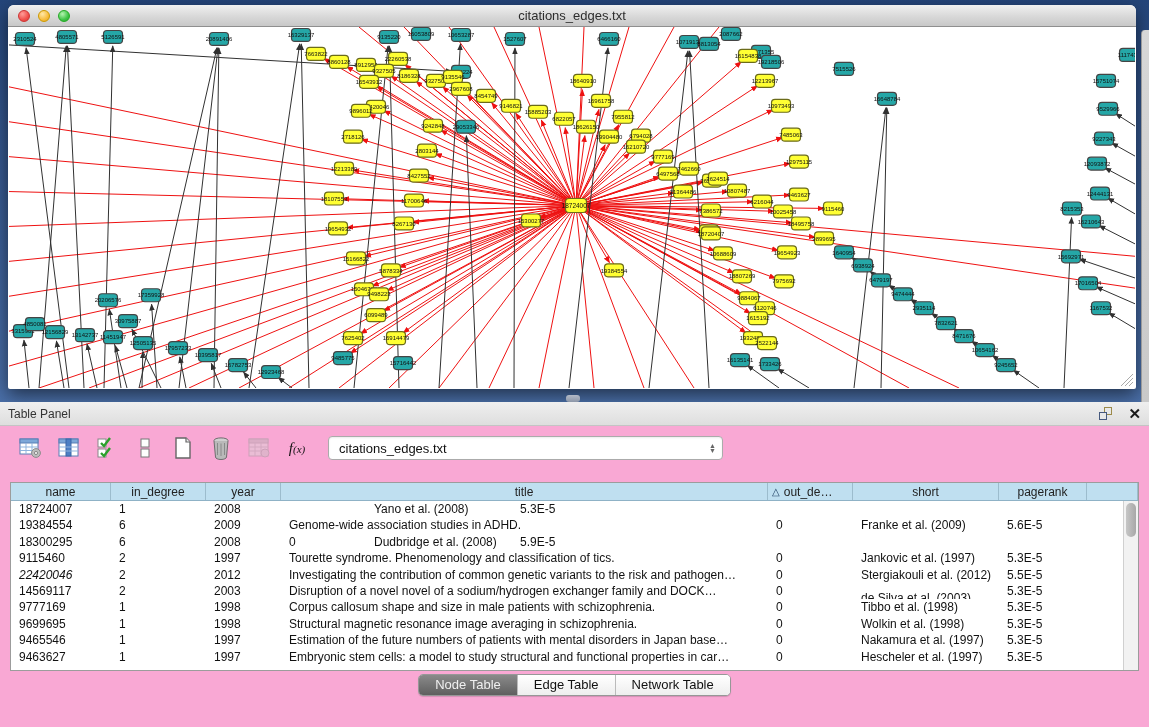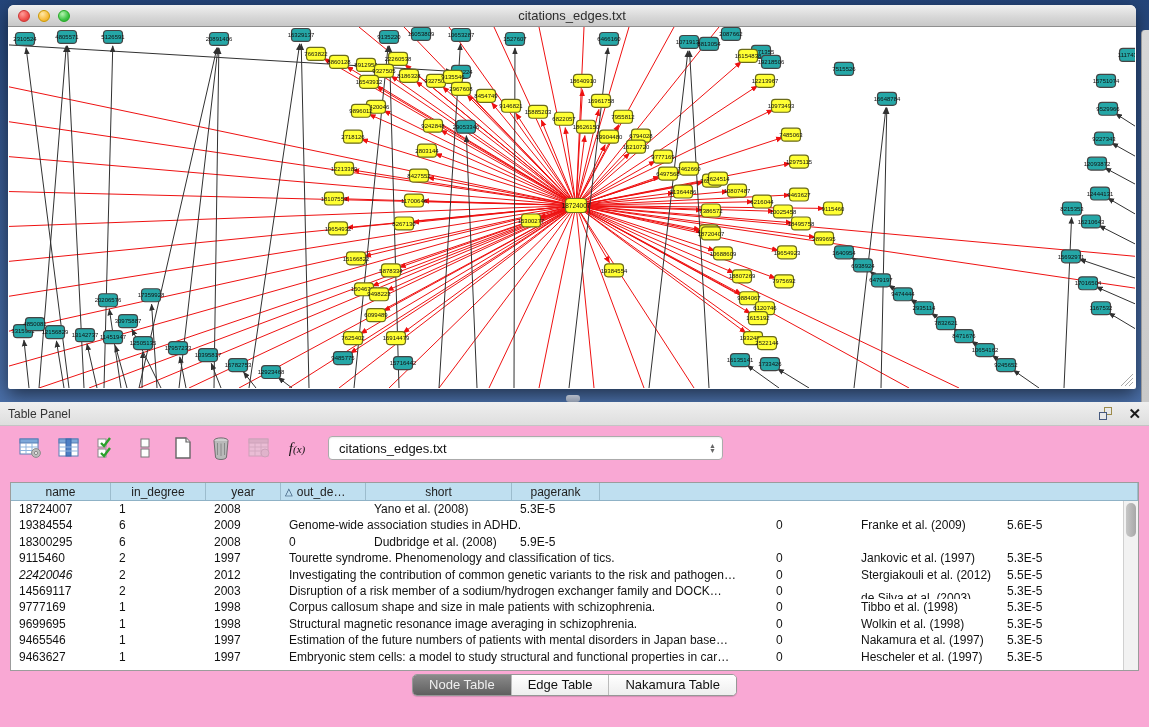--- a/index.html
+++ b/index.html
@@ -613,20 +613,23 @@
     <div class="thead" id="thead">
         <div class="th" style="width: 100px;">
           <span>name</span>
         </div>
         <div class="th" style="width: 95px;">
           <span>in_degree</span>
         </div>
         <div class="th" style="width: 75px;">
           <span>year</span>
         </div>
+        <div class="th" style="width: 487px;">
+          <span>title</span>
+        </div>
         <div class="th sorted" style="width: 85px;">
           <span class="sort-tri">△</span>
           <span>out_de…</span>
         </div>
         <div class="th" style="width: 146px;">
           <span>short</span>
         </div>
         <div class="th" style="width: 88px;">
           <span>pagerank</span>
         </div>
@@ -673,21 +676,21 @@
           <div class="td" style="width: 75px;">2012</div>
           <div class="td" style="width: 487px;">Investigating the contribution of common genetic variants to the risk and pathogen…</div>
           <div class="td" style="width: 85px;">0</div>
           <div class="td" style="width: 146px;">Stergiakouli et al. (2012)</div>
           <div class="td" style="width: 88px;">5.5E-5</div>
         </div>
         <div class="trow">
           <div class="td" style="width: 100px;">14569117</div>
           <div class="td" style="width: 95px;">2</div>
           <div class="td" style="width: 75px;">2003</div>
-          <div class="td" style="width: 487px;">Disruption of a risk member of a sodium/hydrogen exchanger family and DOCK…</div>
+          <div class="td" style="width: 487px;">Disruption of a novel novel of a sodium/hydrogen exchanger family and DOCK…</div>
           <div class="td" style="width: 85px;">0</div>
           <div class="td" style="width: 146px; margin-top: 7px;">de Silva et al. (2003)</div>
           <div class="td" style="width: 88px;">5.3E-5</div>
         </div>
         <div class="trow">
           <div class="td" style="width: 100px;">9777169</div>
           <div class="td" style="width: 95px;">1</div>
           <div class="td" style="width: 75px;">1998</div>
           <div class="td" style="width: 487px;">Corpus callosum shape and size in male patients with schizophrenia.</div>
           <div class="td" style="width: 85px;">0</div>
@@ -724,17 +727,17 @@
       </div>
     <div class="vscroll">
       <div class="vthumb"></div>
     </div>
   </div>
 
   <div class="tabsrow">
     <div class="seg" id="segtabs">
         <div class="tab active">Node Table</div>
         <div class="tab">Edge Table</div>
-        <div class="tab">Nakamura Table</div>
+        <div class="tab">Network Table</div>
       </div>
   </div>
 
 </div>
 
 </body></html>

